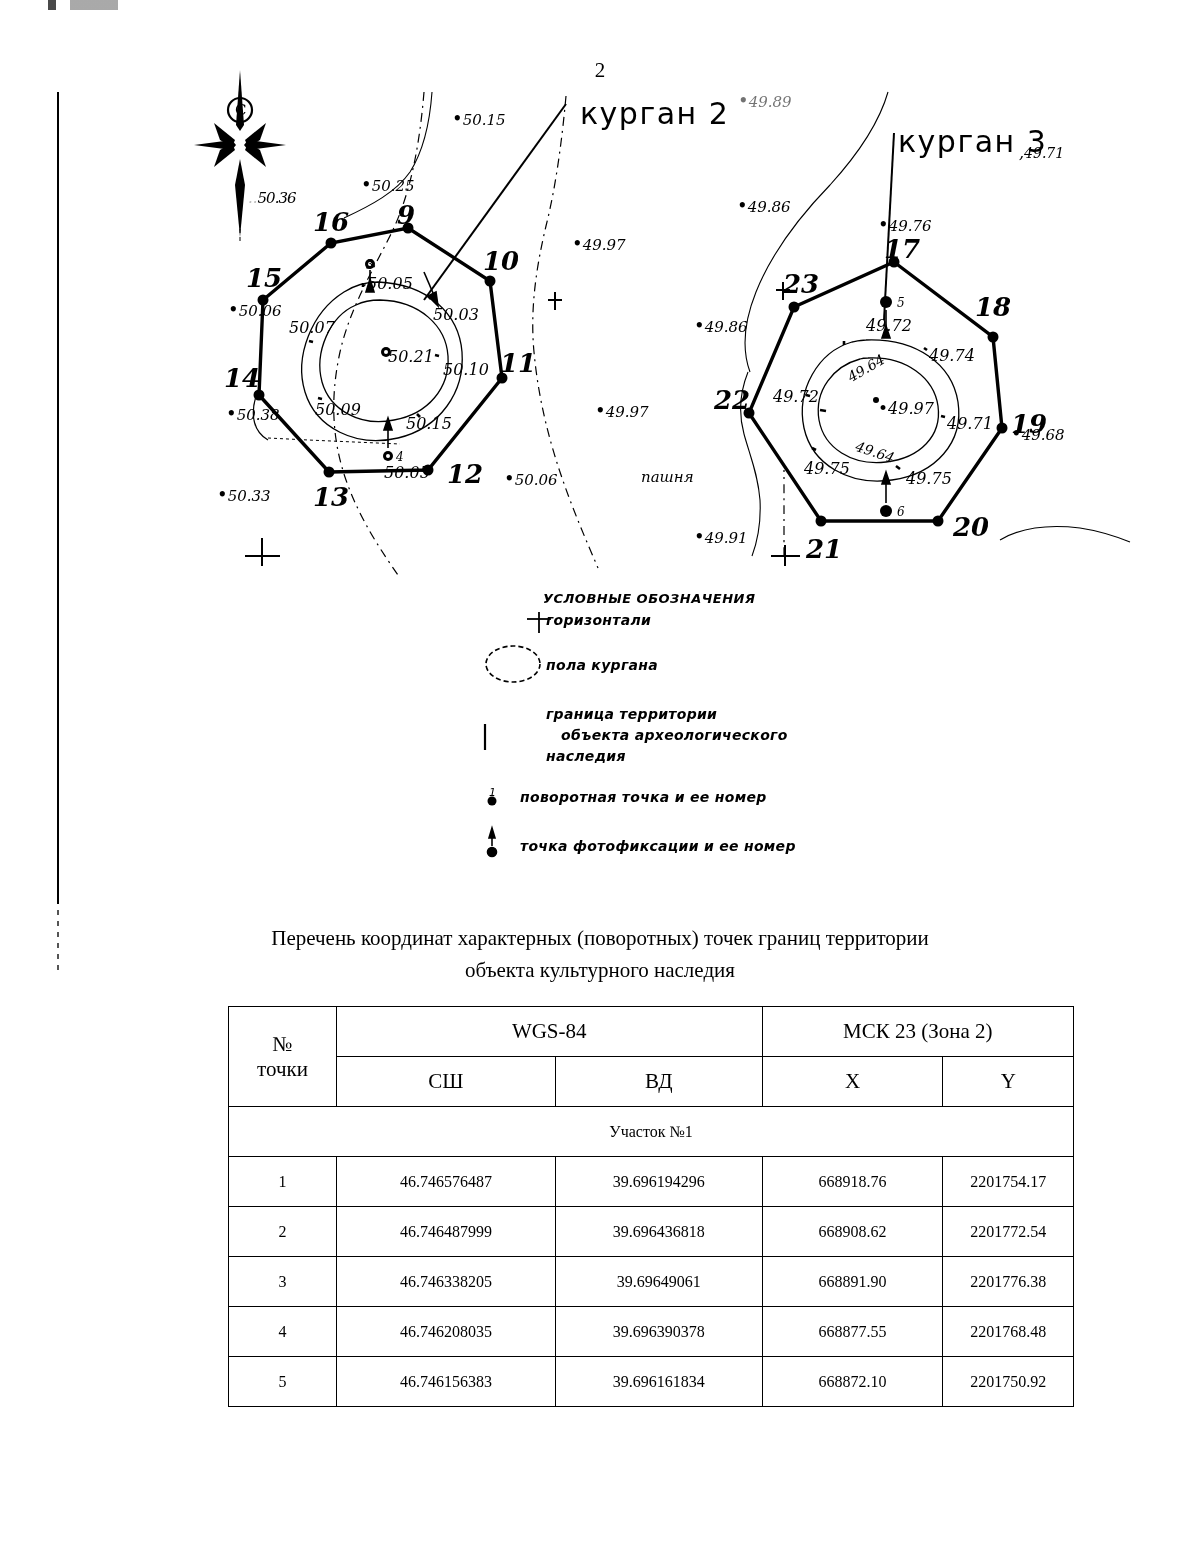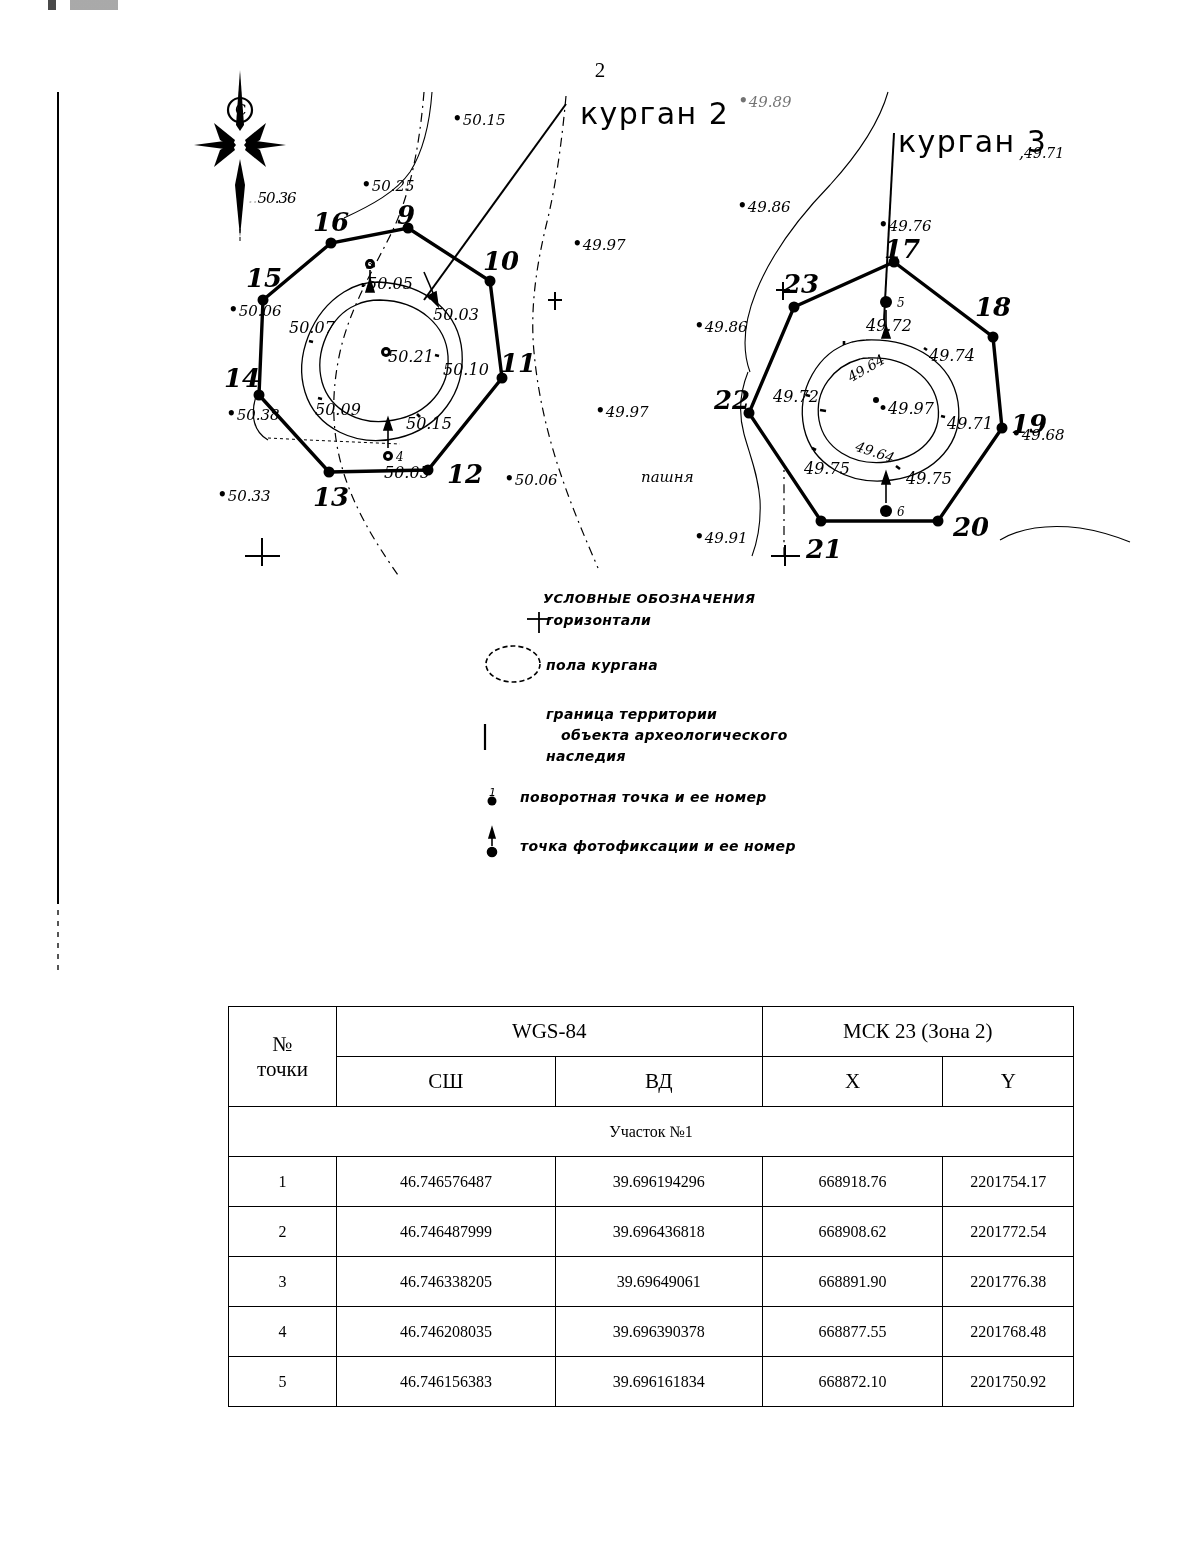--- a/index.html
+++ b/index.html
@@ -313,20 +313,24 @@
     <div class="legend-text" style="left:546px;top:706px;">граница территории</div>
     <div class="legend-text" style="left:561px;top:727px;">объекта археологического</div>
     <div class="legend-text" style="left:546px;top:748px;">наследия</div>
 
     <div class="legend-text" style="left:520px;top:789px;">поворотная точка и ее номер</div>
     <div class="legend-text" style="left:489px;top:786px;font-size:11px;font-style:italic;font-weight:400;">1</div>
 
     <div class="legend-text" style="left:520px;top:838px;">точка фотофиксации и ее номер</div>
   </div>
 
+  <div class="tbl-head">
+    <div>Перечень координат характерных (поворотных) точек границ территории</div>
+    <div>объекта культурного наследия</div>
+  </div>
 
   <table class="coords">
     <thead>
       <tr>
         <th rowspan="2" class="cnum">
           <div>№</div>
           <div>точки</div>
         </th>
         <th colspan="2">WGS-84</th>
         <th colspan="2">МСК 23 (Зона 2)</th>

